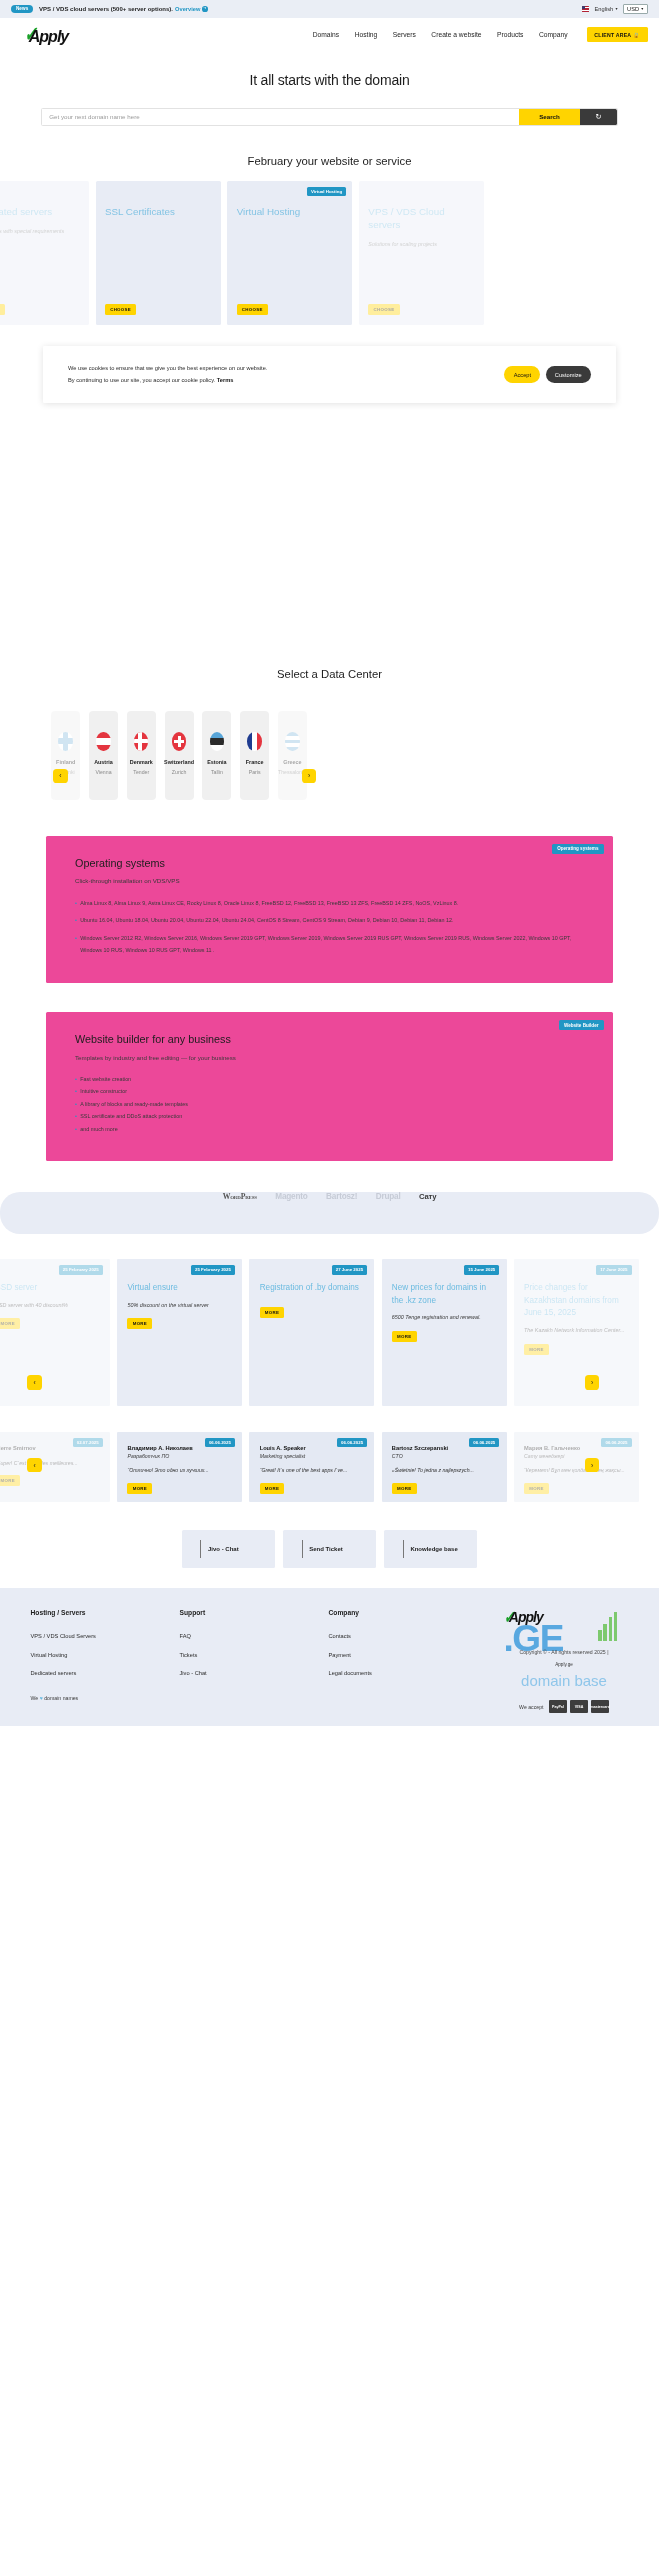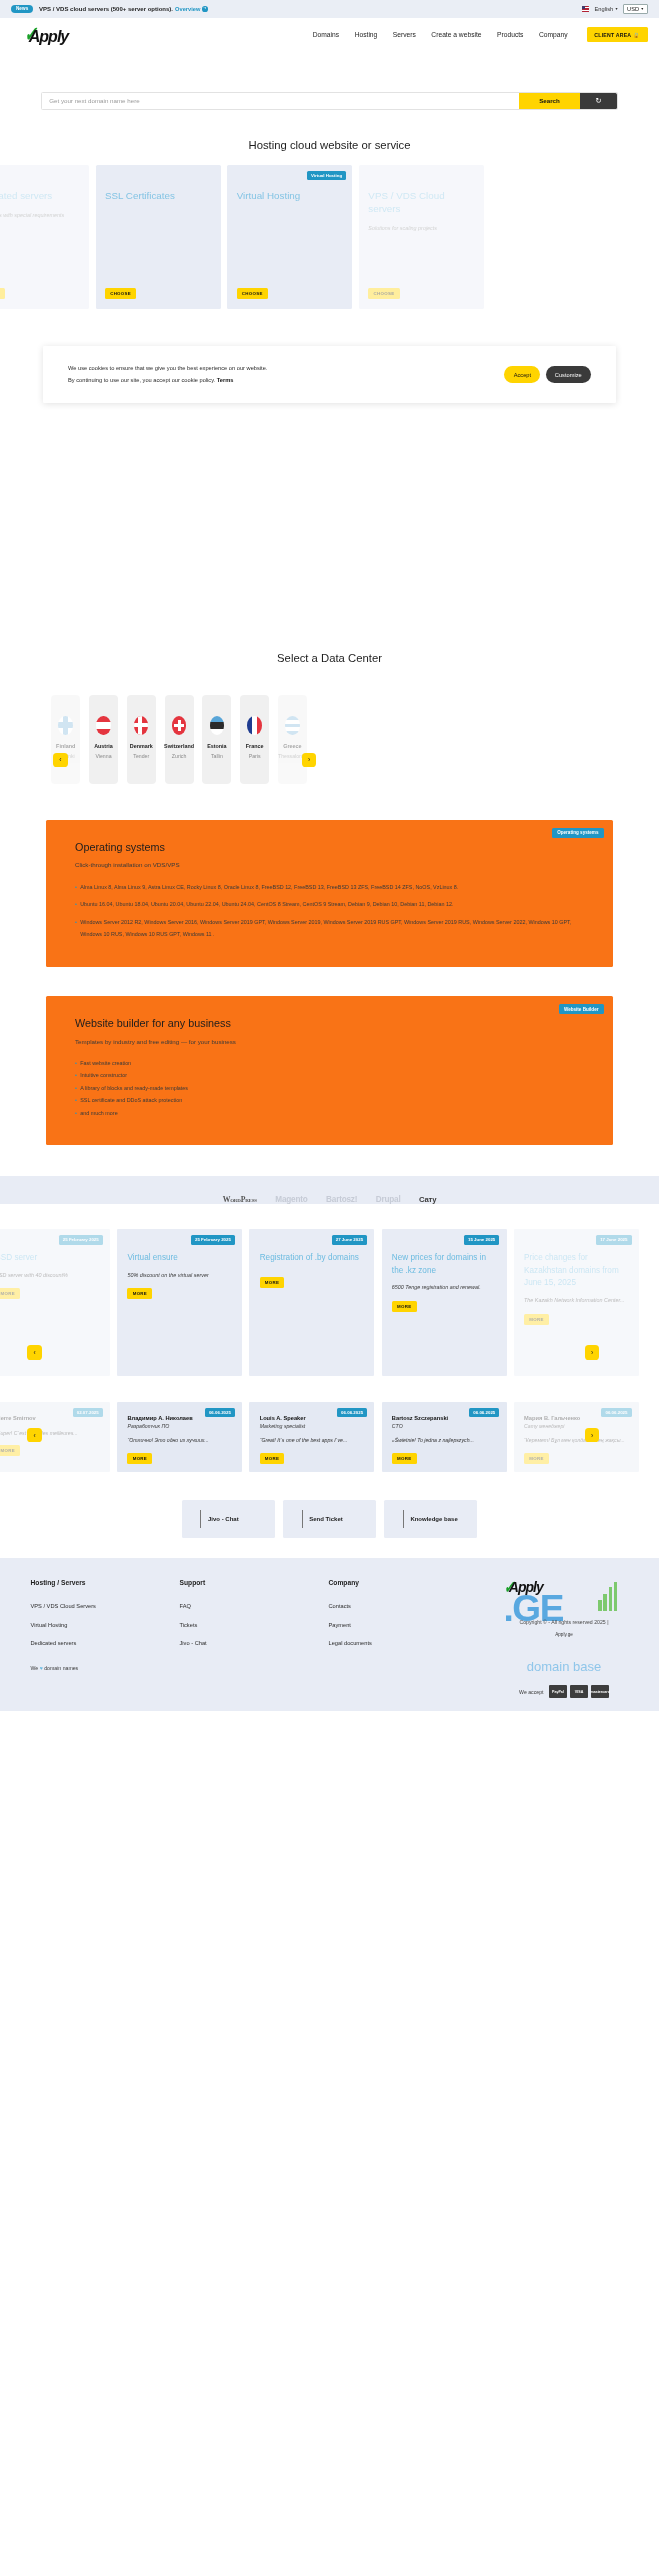--- a/index.html
+++ b/index.html
@@ -161,38 +161,38 @@
   .dc-country { font-size: 5.4px; font-weight: bold; color: #1d1d1d; margin-top: 8.2px; }
   .dc-city { font-size: 5.2px; color: #8a8a8a; margin-top: 4.6px; }
   .nav-arrow {
     position: absolute; width: 14.4px; height: 14.4px; background: #ffd400; border-radius: 3.6px;
     display: flex; align-items: center; justify-content: center; font-size: 6.7px;
     color: #222; cursor: pointer; border: none; z-index: 20;
   }
 
   
   .panel {
-    width: 567px; margin: 0 auto; background: #f97316; border-radius: 1.5px;
+    width: 567px; margin: 0 auto; background: #ec4899; border-radius: 1.5px;
     padding: 21.6px 29px 26px; position: relative;
   }
   .panel-tag {
     position: absolute; top: 8.2px; right: 9.3px; background: #2196c4; color: #fff;
     font-size: 4.6px; font-weight: bold; padding: 2.6px 5.2px; border-radius: 1.5px;
   }
   .panel h2 { font-size: 10.8px; font-weight: normal; color: #1d1d1d; margin-bottom: 8.2px; }
   .panel .sub { font-size: 6.2px; color: #3a3a3a; margin-bottom: 12.4px; }
   .panel li { list-style: none; font-size: 5.4px; color: #3a3a3a; line-height: 2.3; position: relative; padding-left: 5.2px; }
   .panel li::before { content: "\2022"; color: #2196c4; position: absolute; left: 0; }
   .panel li.spaced { margin-bottom: 5.2px; }
   .panel-gap { height: 29px; }
 
   
   .cms-bar {
-    background: #e8ecf5; height: 28px; display: flex; align-items: flex-end;
-    justify-content: center; gap: 18.5px; margin-top: 31px;
+    background: #e8ecf5; height: 42px; display: flex; align-items: flex-start;
+    justify-content: center; gap: 18.5px; margin-top: 31px; border-radius: 20px;
   }
   .cms-logo { font-size: 8.2px; color: #c6cbd6; font-weight: bold; letter-spacing: -0.2px; }
   .cms-logo.wp { color: #555; font-family: "Liberation Serif", serif; font-variant: small-caps; font-size: 7.7px; }
   .cms-logo.ph { color: #3a3a3a; font-size: 7.7px; }
 
   
   .news-sec { position: relative; padding: 25px 0 10.3px; }
   .news-rail { display: flex; gap: 7.2px; margin-left: -30px; }
   .news-card {
     width: 125px; min-height: 147px; background: #e8ecf5; border-radius: 1px;
@@ -247,21 +247,21 @@
     color: #59a8e0; letter-spacing: -1.5px; line-height: 1;
   }
   .ge-apply { position: absolute; left: 9.3px; top: 0; font-size: 14px; font-weight: bold;
     font-style: italic; letter-spacing: -1px; color: #111; }
   .ge-check { position: absolute; left: 2.1px; top: -2.1px; font-size: 17.5px; color: #1aa028;
     font-weight: bold; font-style: italic; transform: scaleX(.75); }
   .ge-bars { position: absolute; right: 11.3px; top: 3.1px; display: flex; align-items: flex-end; gap: 1.5px; height: 29px; }
   .ge-bars i { width: 3.6px; background: #7dc96e; display: block; }
   .copyright { font-size: 5.2px; color: #4a4a4a; position: relative; z-index: 5; margin-top: -32px; }
   .applyge { font-size: 4.6px; color: #333; margin-top: 7.2px; position: relative; z-index: 5; }
-  .domainbase { font-size: 13px; color: #8fc6ea; margin-top: 22px; }
+  .domainbase { font-size: 15px; color: #8fc6ea; margin-top: 5px; }
   .pay-row { display: flex; align-items: center; justify-content: center; gap: 3.6px; margin-top: 11.3px; }
   .pay-label { font-size: 5.2px; color: #3a3a3a; margin-right: 2.1px; }
   .pay-card {
     width: 17.5px; height: 13px; background: #3d3d3d; border-radius: 1px; color: #fff;
     font-size: 3.6px; display: flex; align-items: center; justify-content: center; font-weight: bold;
   }
 </style>
 </head>
 <body>
 
@@ -296,29 +296,30 @@
     <a href="#">Products</a>
     <a href="#">Company</a>
     <button class="client-btn">
       <span>CLIENT AREA</span>
       <span>🔒</span>
     </button>
   </div>
 </div>
 
 <div class="hero">
+  <h1>It all starts with the domain</h1>
   <div class="searchwrap">
     <input type="text" placeholder="Get your next domain name here" style="">
     <button class="search-btn">Search</button>
     <button class="refresh-btn">↻</button>
   </div>
 </div>
 
 <div class="hosting-sec">
-  <div class="section-title">Hosting cloud website or service</div>
+  <div class="section-title">February your website or service</div>
   <div class="hosting-rail">
     <div class="host-card faded">
       <div class="host-title">Dedicated servers</div>
       <div class="host-desc">For projects with special requirements</div>
       <button class="choose-btn">CHOOSE</button>
     </div>
     <div class="host-card">
       <div class="host-title">SSL Certificates</div>
       <div class="host-desc"></div>
       <button class="choose-btn">CHOOSE</button>

